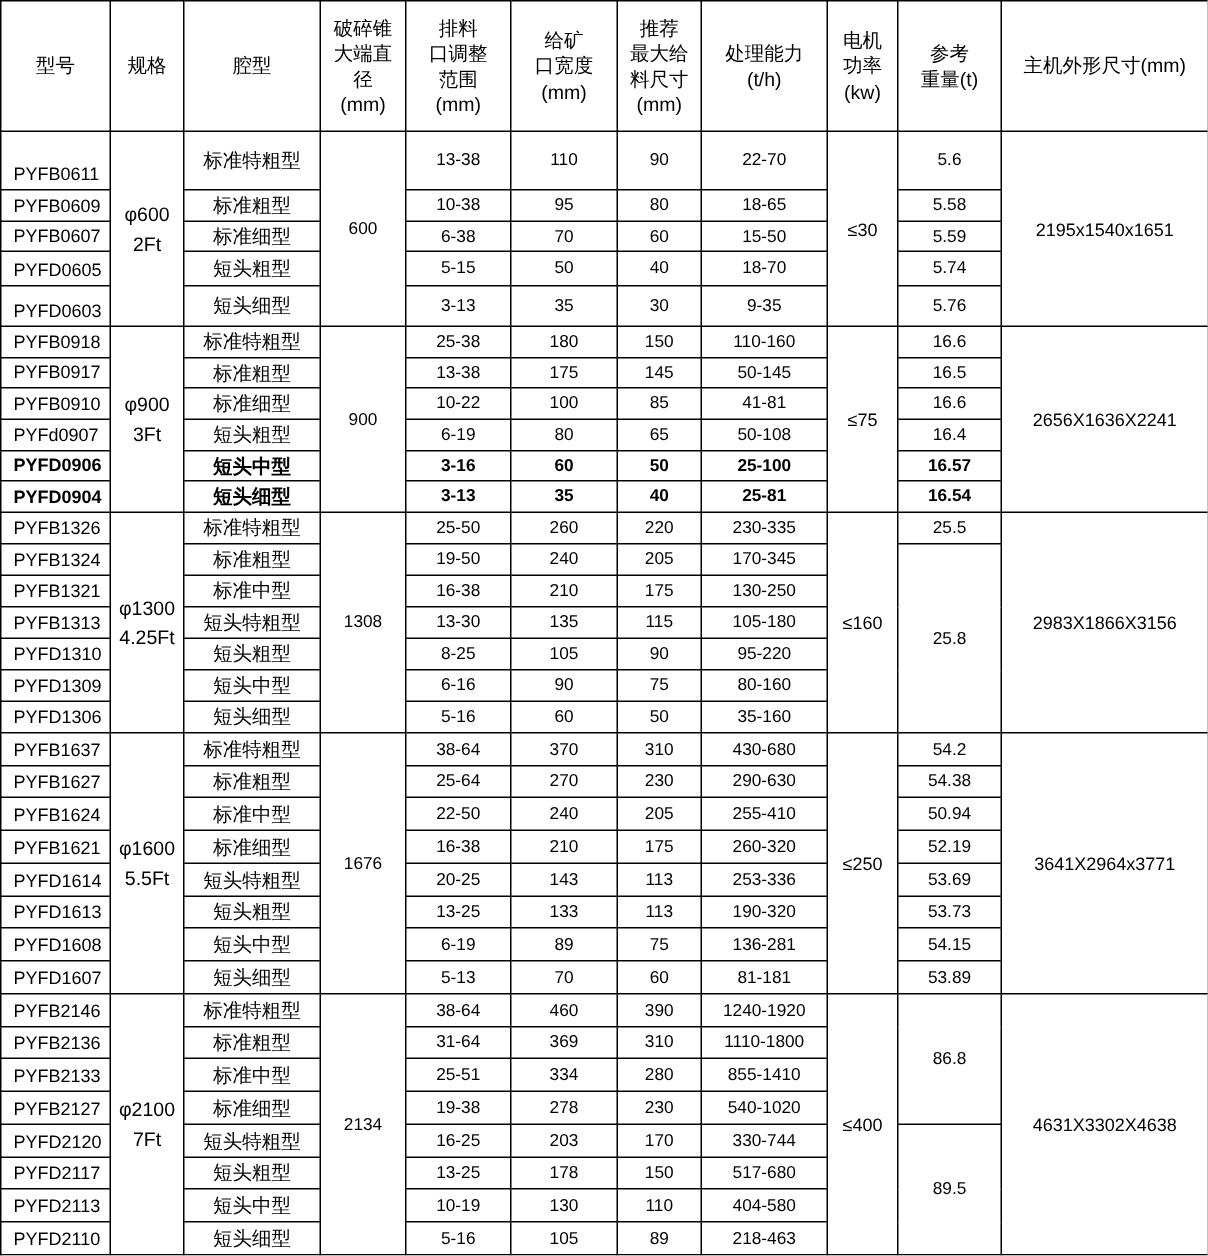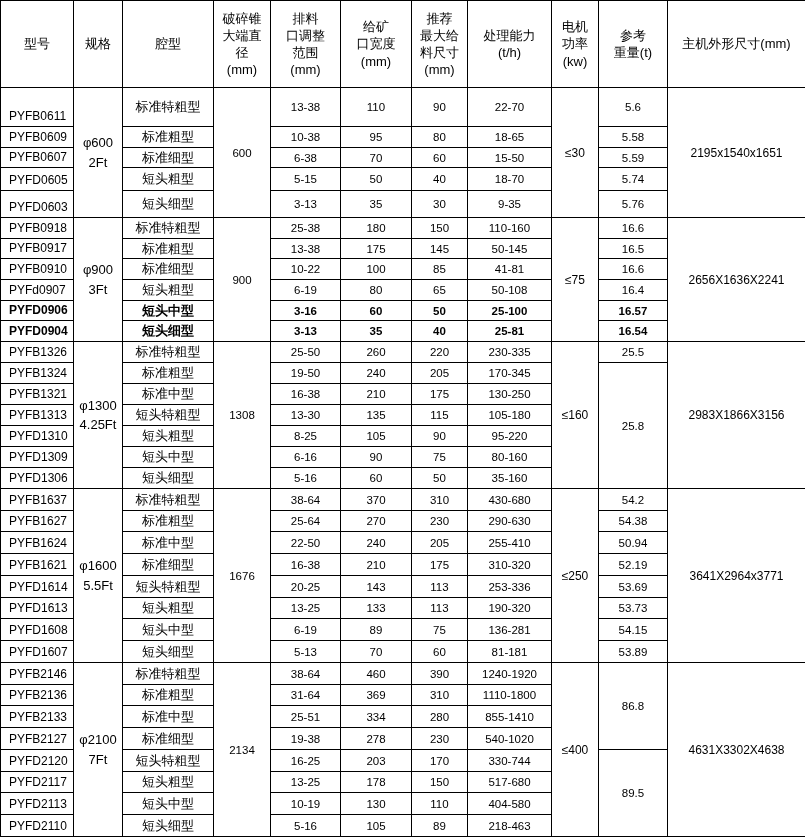--- a/index.html
+++ b/index.html
@@ -292,21 +292,21 @@
         <td class="c-num">205</td>
         <td class="c-num">255-410</td>
         <td class="c-num">50.94</td>
       </tr>
       <tr style="height: 22px;">
         <td class="c-model">PYFB1621</td>
         <td class="c-cavity">标准细型</td>
         <td class="c-num">16-38</td>
         <td class="c-num">210</td>
         <td class="c-num">175</td>
-        <td class="c-num">310-320</td>
+        <td class="c-num">260-320</td>
         <td class="c-num">52.19</td>
       </tr>
       <tr style="height: 22px;">
         <td class="c-model">PYFD1614</td>
         <td class="c-cavity">短头特粗型</td>
         <td class="c-num">20-25</td>
         <td class="c-num">143</td>
         <td class="c-num">113</td>
         <td class="c-num">253-336</td>
         <td class="c-num">53.69</td>

